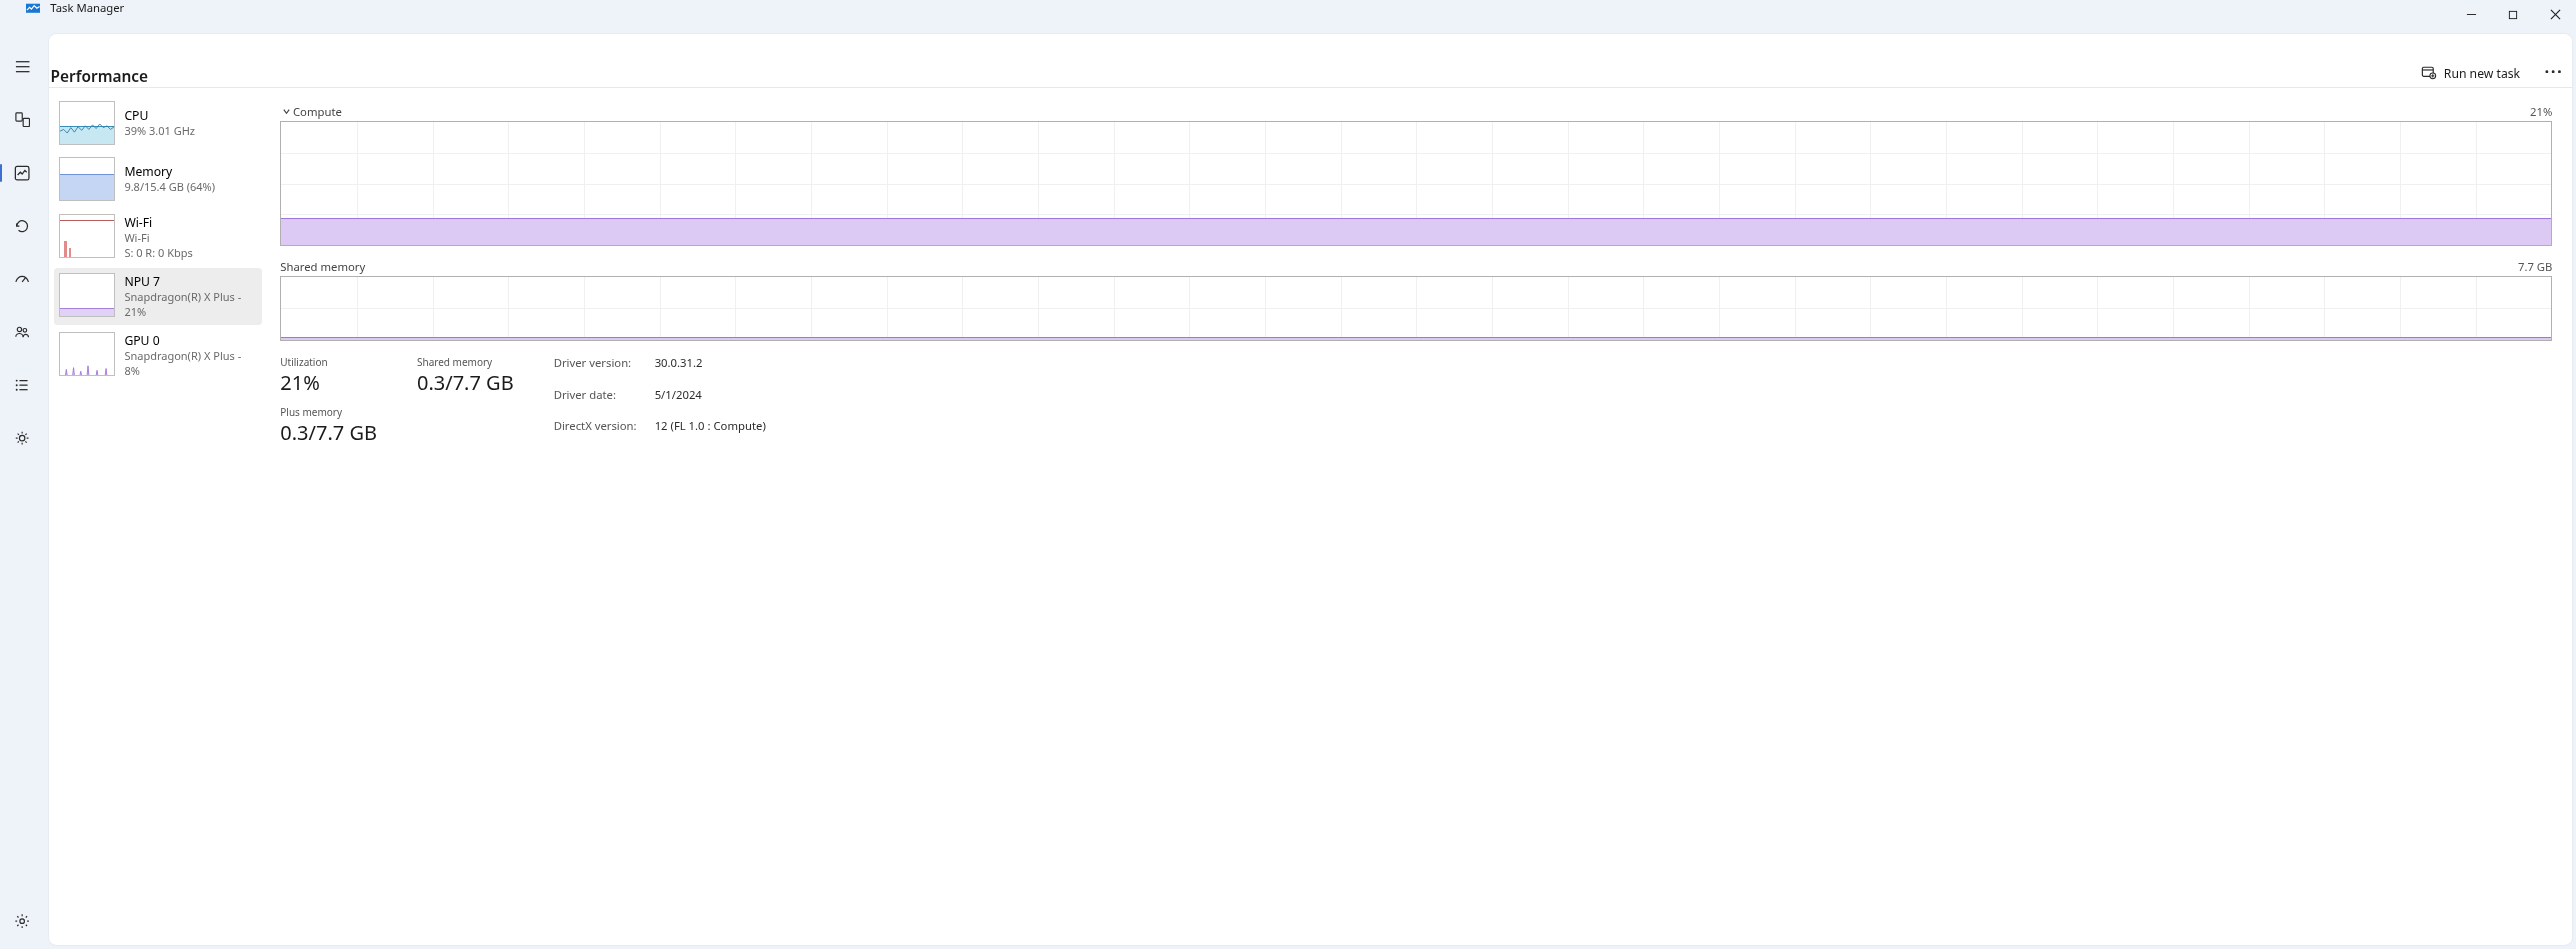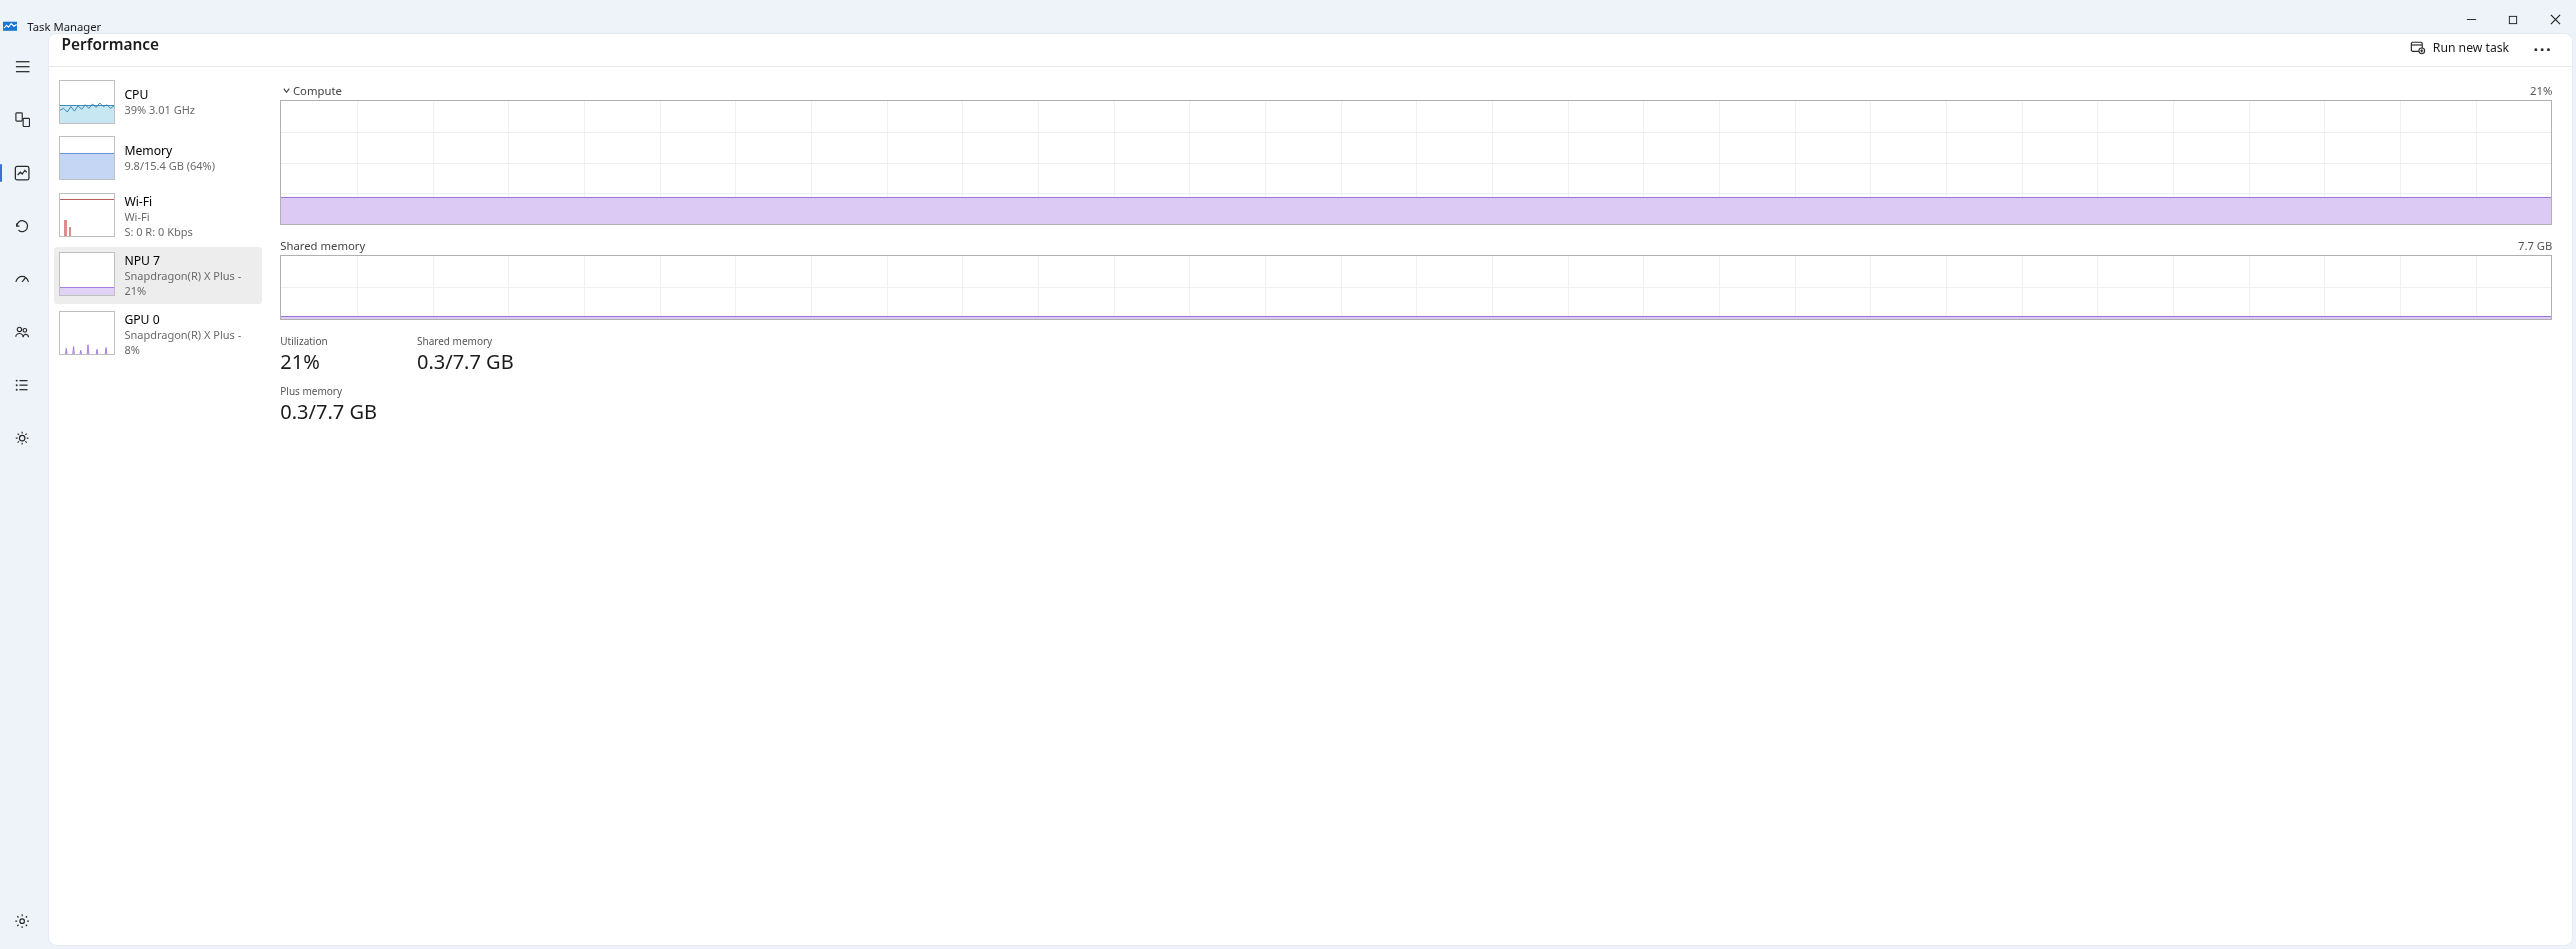--- a/index.html
+++ b/index.html
@@ -14,22 +14,22 @@
   .window {
     width: 100%;
     height: 100%;
     display: flex;
     flex-direction: column;
   }
   
   .titlebar {
     height: 34px;
     display: flex;
-    align-items: flex-end;
-    padding-left: 2px;
+    align-items: flex-start;
+    padding-left: 25px;
     border-radius: 8px;
   }
   .titlebar .app-icon {
     width: 16.3px; height: 16.3px;
     margin-right: 9px;
     display: inline-flex; align-items: center; justify-content: center;
   }
   .titlebar .app-title { font-size: 11.3px; color: #1b1b1b; }
   .titlebar .spacer { flex: 1; }
   .caption-btns { display: flex; }
@@ -76,24 +76,24 @@
     flex: 1;
     background: #ffffff;
     border-radius: 7.3px;
     margin: 0 3.6px 3.6px 3.6px;
     display: flex;
     flex-direction: column;
     min-width: 0;
     box-shadow: 0 0 0 0.9px rgba(0,0,0,0.03);
   }
   .content-header {
-    height: 33px;
-    display: flex;
-    align-items: flex-start;
-    padding: 0 13px;
+    height: 54px;
+    display: flex;
+    align-items: flex-end;
+    padding: 0 2px;
     border-bottom: 0.9px solid #e8e8e8;
   }
   .content-header .page-title {
     font-size: 15.4px;
     font-weight: 600;
   }
   .content-header .spacer { flex: 1; }
   .run-task {
     display: flex; align-items: center; gap: 7.3px;
     padding: 5.4px 9px;
@@ -537,20 +537,28 @@
                 <div class="stat-label">Plus memory</div>
                 <div class="stat-value">0.3/7.7 GB</div>
               </div>
             </div>
             <div class="stat-col">
               <div>
                 <div class="stat-label">Shared memory</div>
                 <div class="stat-value">0.3/7.7 GB</div>
               </div>
             </div>
+            <div class="kv-grid">
+              <span class="k">Driver version:</span>
+              <span>30.0.31.2</span>
+              <span class="k">Driver date:</span>
+              <span>5/1/2024</span>
+              <span class="k">DirectX version:</span>
+              <span>12 (FL 1.0 : Compute)</span>
+            </div>
           </div>
 
         </div>
       </div>
     </div>
   </div>
 </div>
 
 
 </body></html>

